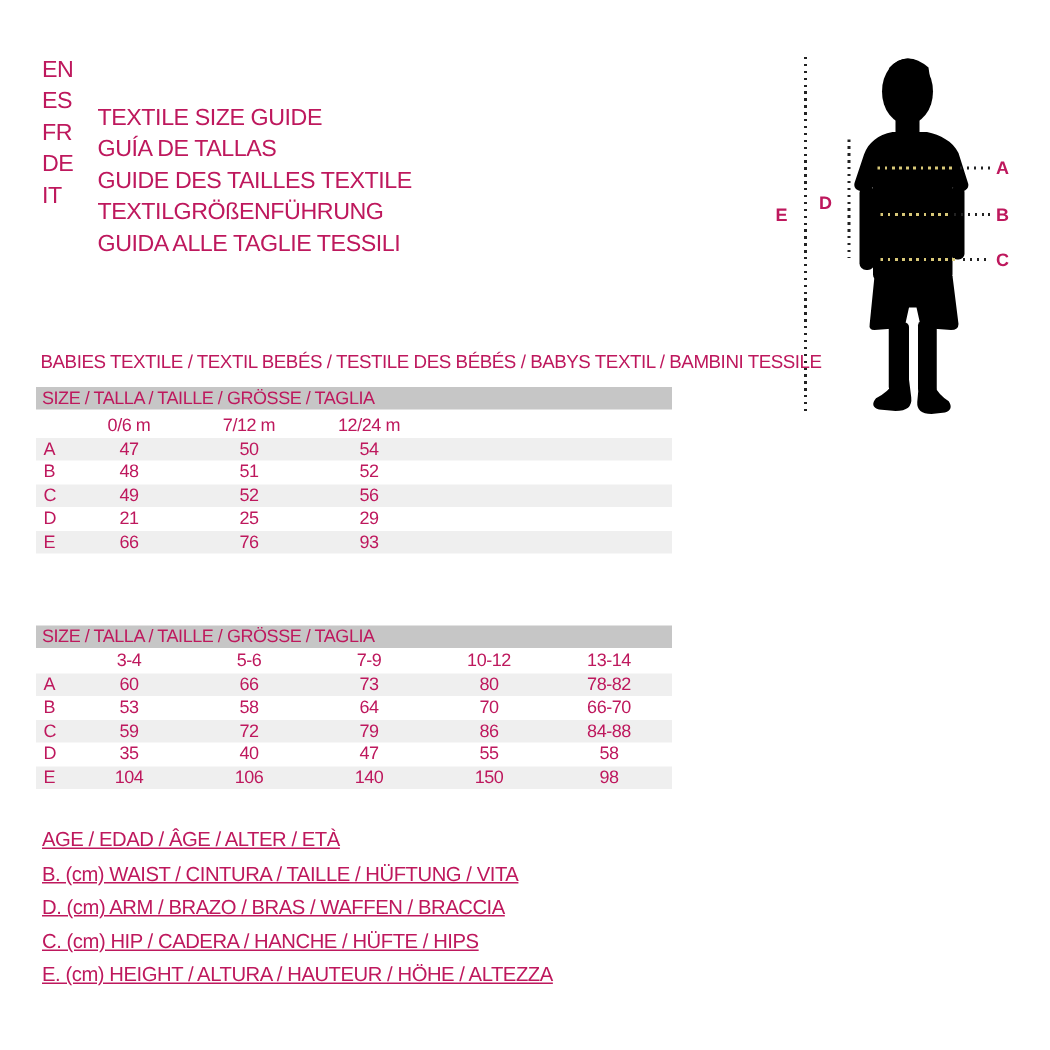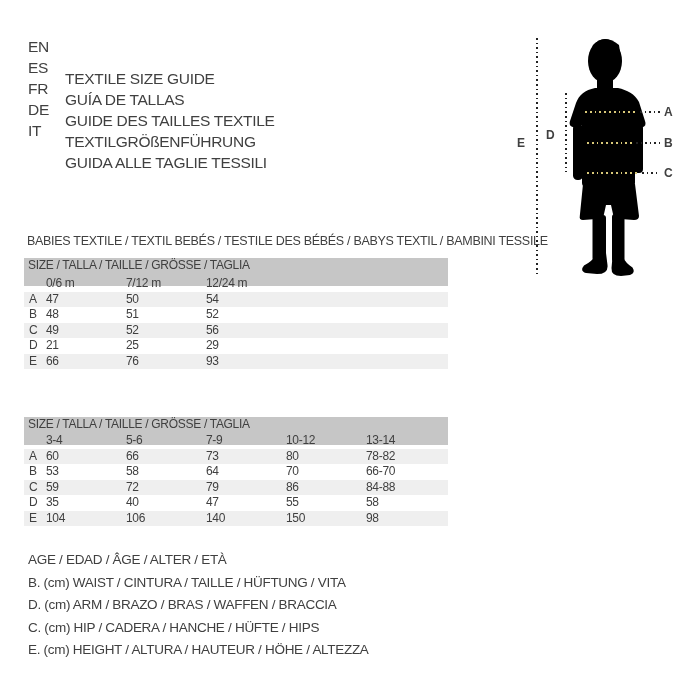--- a/index.html
+++ b/index.html
@@ -1,43 +1,43 @@
 <!DOCTYPE html>
 <html><head>
 <meta charset="utf-8">
 <style>
   html,body{margin:0;padding:0;background:#fff;}
   .page{
     position:relative;width:700px;height:700px;background:#ffffff;overflow:hidden;
-    font-family:"Liberation Sans",sans-serif;color:#404040;letter-spacing:-0.3px;
+    font-family:"Liberation Sans",sans-serif;color:#be185d;letter-spacing:-0.3px;
   }
   
   .lang-block{position:absolute;left:28px;top:36px;}
   .lang-row{display:flex;height:21px;line-height:21px;font-size:15.5px;}
   .lang-code{width:37px;}
   .lang-title{white-space:nowrap;margin-top:32px;}
   
   .fig-svg{position:absolute;left:555px;top:25px;}
   .vdots{position:absolute;width:2px;background:repeating-linear-gradient(to bottom,#222 0 1.6px,transparent 1.6px 4.6px);}
   .hdots{position:absolute;height:2px;}
   .hdots.dark{background:repeating-linear-gradient(to right,#222 0 1.6px,transparent 1.6px 4.6px);}
   .hdots.body{background:repeating-linear-gradient(to right,#d8c878 0 1.8px,transparent 1.8px 4.8px);}
   .fig-label{position:absolute;font-size:12px;font-weight:bold;line-height:12px;}
   
   .sec-title{position:absolute;left:27px;font-size:12.5px;white-space:nowrap;}
-  .size-bar{position:absolute;left:24px;width:424px;height:28px;background:#c6c6c6;
+  .size-bar{position:absolute;left:24px;width:424px;height:15px;background:#c6c6c6;
             font-size:12px;line-height:15px;padding-left:4px;box-sizing:border-box;white-space:nowrap;}
   .tbl{position:absolute;left:24px;width:424px;}
   .trow{display:flex;height:15.5px;line-height:15.5px;font-size:12px;}
   .trow.stripe{background:#efefef;}
   .cell-label{width:22px;padding-left:5px;box-sizing:border-box;}
-  .cell{width:80px;}
+  .cell{width:80px;text-align:center;}
   
   .legend{position:absolute;left:28px;top:549px;font-size:13.5px;line-height:22.6px;}
-  .legend div{white-space:nowrap;}
+  .legend div{white-space:nowrap;text-decoration:underline;}
 </style>
 </head>
 <body>
 
 <div class="page">
 
   <div class="lang-block">
     <div class="lang-row">
       <span class="lang-code">EN</span>
       <span class="lang-title">TEXTILE SIZE GUIDE</span>

